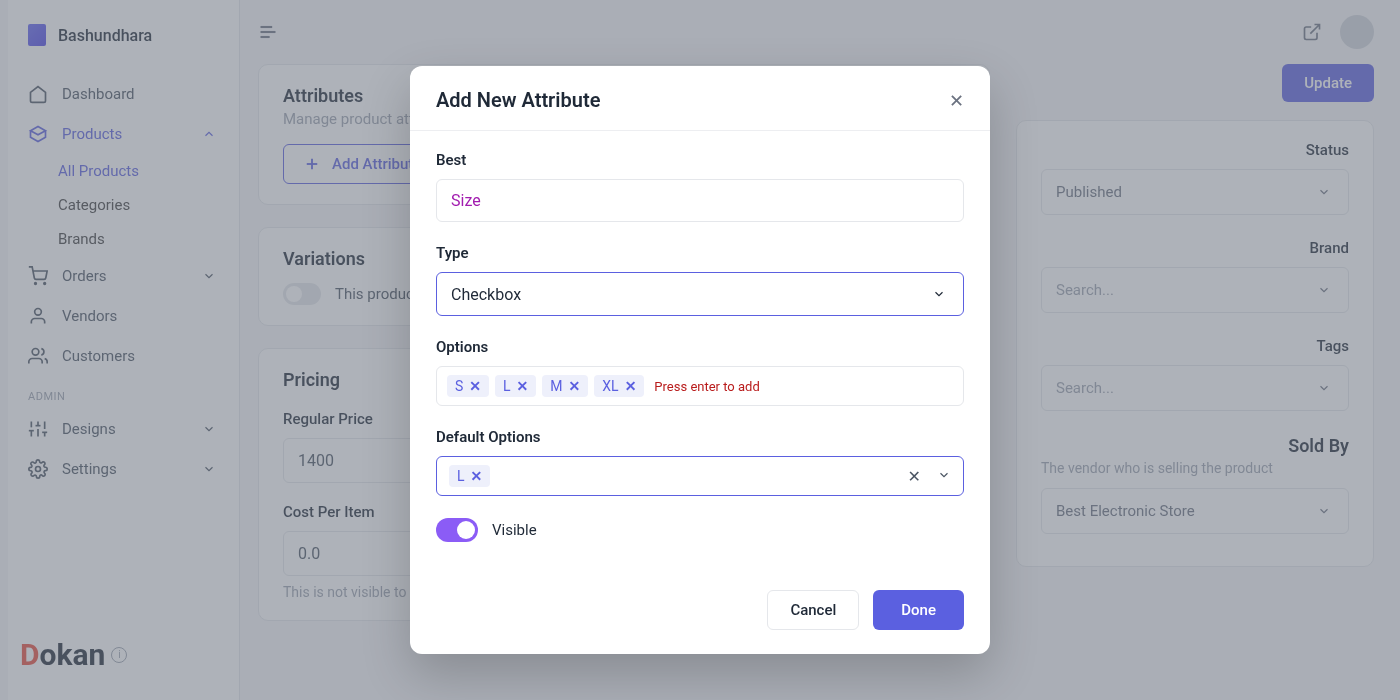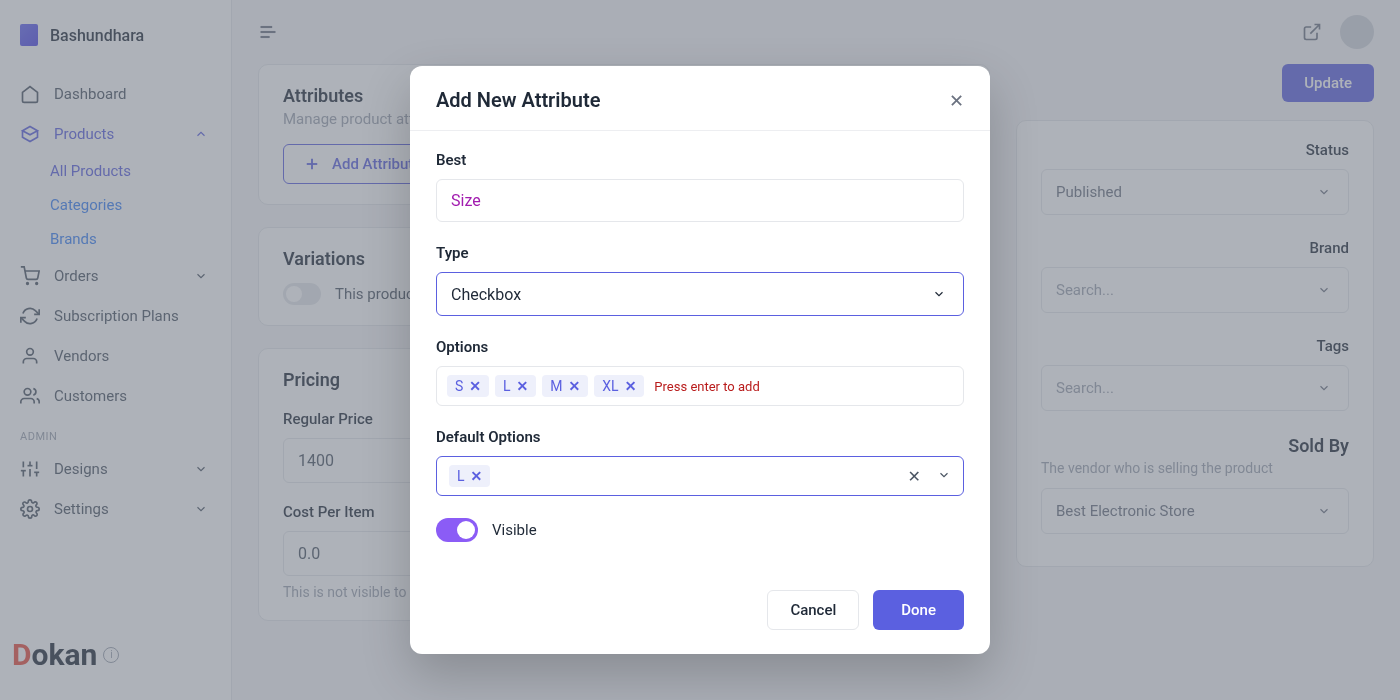--- a/index.html
+++ b/index.html
@@ -1,26 +1,26 @@
 <!DOCTYPE html>
 <html><head>
 <meta charset="utf-8">
 <style>
 * { margin: 0; padding: 0; box-sizing: border-box; font-family: -apple-system, BlinkMacSystemFont, "Segoe UI", Roboto, sans-serif; }
 body { background: #f5f6f8; width: 1400px; height: 700px; overflow: hidden; position: relative; }
 
 
-.sidebar { position: absolute; left: 0; top: 0; width: 232px; height: 700px; background: #fff; border-right: 1px solid #e5e7eb; padding-top: 24px; }
+.sidebar { position: absolute; left: 8px; top: 0; width: 232px; height: 700px; background: #fff; border-right: 1px solid #e5e7eb; padding-top: 24px; }
 .brand { display: flex; align-items: center; padding: 0 20px 28px; gap: 12px; }
 .brand-logo { width: 18px; height: 22px; background: linear-gradient(135deg,#6366f1,#4f46e5); border-radius: 2px; }
 .brand-name { font-size: 16px; font-weight: 500; color: #1f2937; }
 .nav-item { display: flex; align-items: center; padding: 10px 20px; gap: 14px; color: #4b5563; font-size: 15px; cursor: pointer; }
 .nav-item.active { color: #5b60e0; }
 .nav-item .chev { margin-left: auto; }
-.nav-sub { padding: 8px 20px 8px 50px; color: #3b82f6; font-size: 15px; cursor: pointer; }
+.nav-sub { padding: 8px 20px 8px 50px; color: #404040; font-size: 15px; cursor: pointer; }
 .nav-sub.active { color: #5b60e0; }
 .nav-section-label { padding: 14px 20px 6px; font-size: 11px; color: #9ca3af; letter-spacing: 0.5px; }
 .bottom-brand { position: absolute; bottom: 28px; left: 12px; display: flex; align-items: center; gap: 6px; }
 .bottom-brand .d { font-size: 30px; font-weight: 700; color: #1f2937; }
 .bottom-brand .d::first-letter { color: #e84c3d; }
 .bottom-brand .info { width: 16px; height: 16px; border: 1.5px solid #9ca3af; border-radius: 50%; display: inline-flex; align-items: center; justify-content: center; font-size: 10px; color: #9ca3af; }
 
 
 .ico { width: 20px; height: 20px; display: inline-flex; align-items: center; justify-content: center; color: currentColor; }
 
@@ -122,29 +122,20 @@
         </svg>
       </span>
     <span>Orders</span>
     <span class="chev ico">
         <svg class="chev-svg" viewBox="0 0 24 24" fill="none" stroke="currentColor" stroke-width="2">
           <path d="M6 9l6 6 6-6"></path>
         </svg>
       </span>
   </div>
 
-  <div class="nav-item">
-    <span class="ico">
-        <svg viewBox="0 0 24 24" width="20" height="20" fill="none" stroke="currentColor" stroke-width="2">
-          <path d="M23 4v6h-6M1 20v-6h6"></path>
-          <path d="M3.5 9a9 9 0 0114.9-3.4L23 10M1 14l4.6 4.4A9 9 0 0020.5 15"></path>
-        </svg>
-      </span>
-    <span>Subscription Plans</span>
-  </div>
 
   <div class="nav-item">
     <span class="ico">
         <svg viewBox="0 0 24 24" width="20" height="20" fill="none" stroke="currentColor" stroke-width="2">
           <path d="M20 21v-2a4 4 0 00-4-4H8a4 4 0 00-4 4v2"></path>
           <circle cx="12" cy="7" r="4"></circle>
         </svg>
       </span>
     <span>Vendors</span>
   </div>

